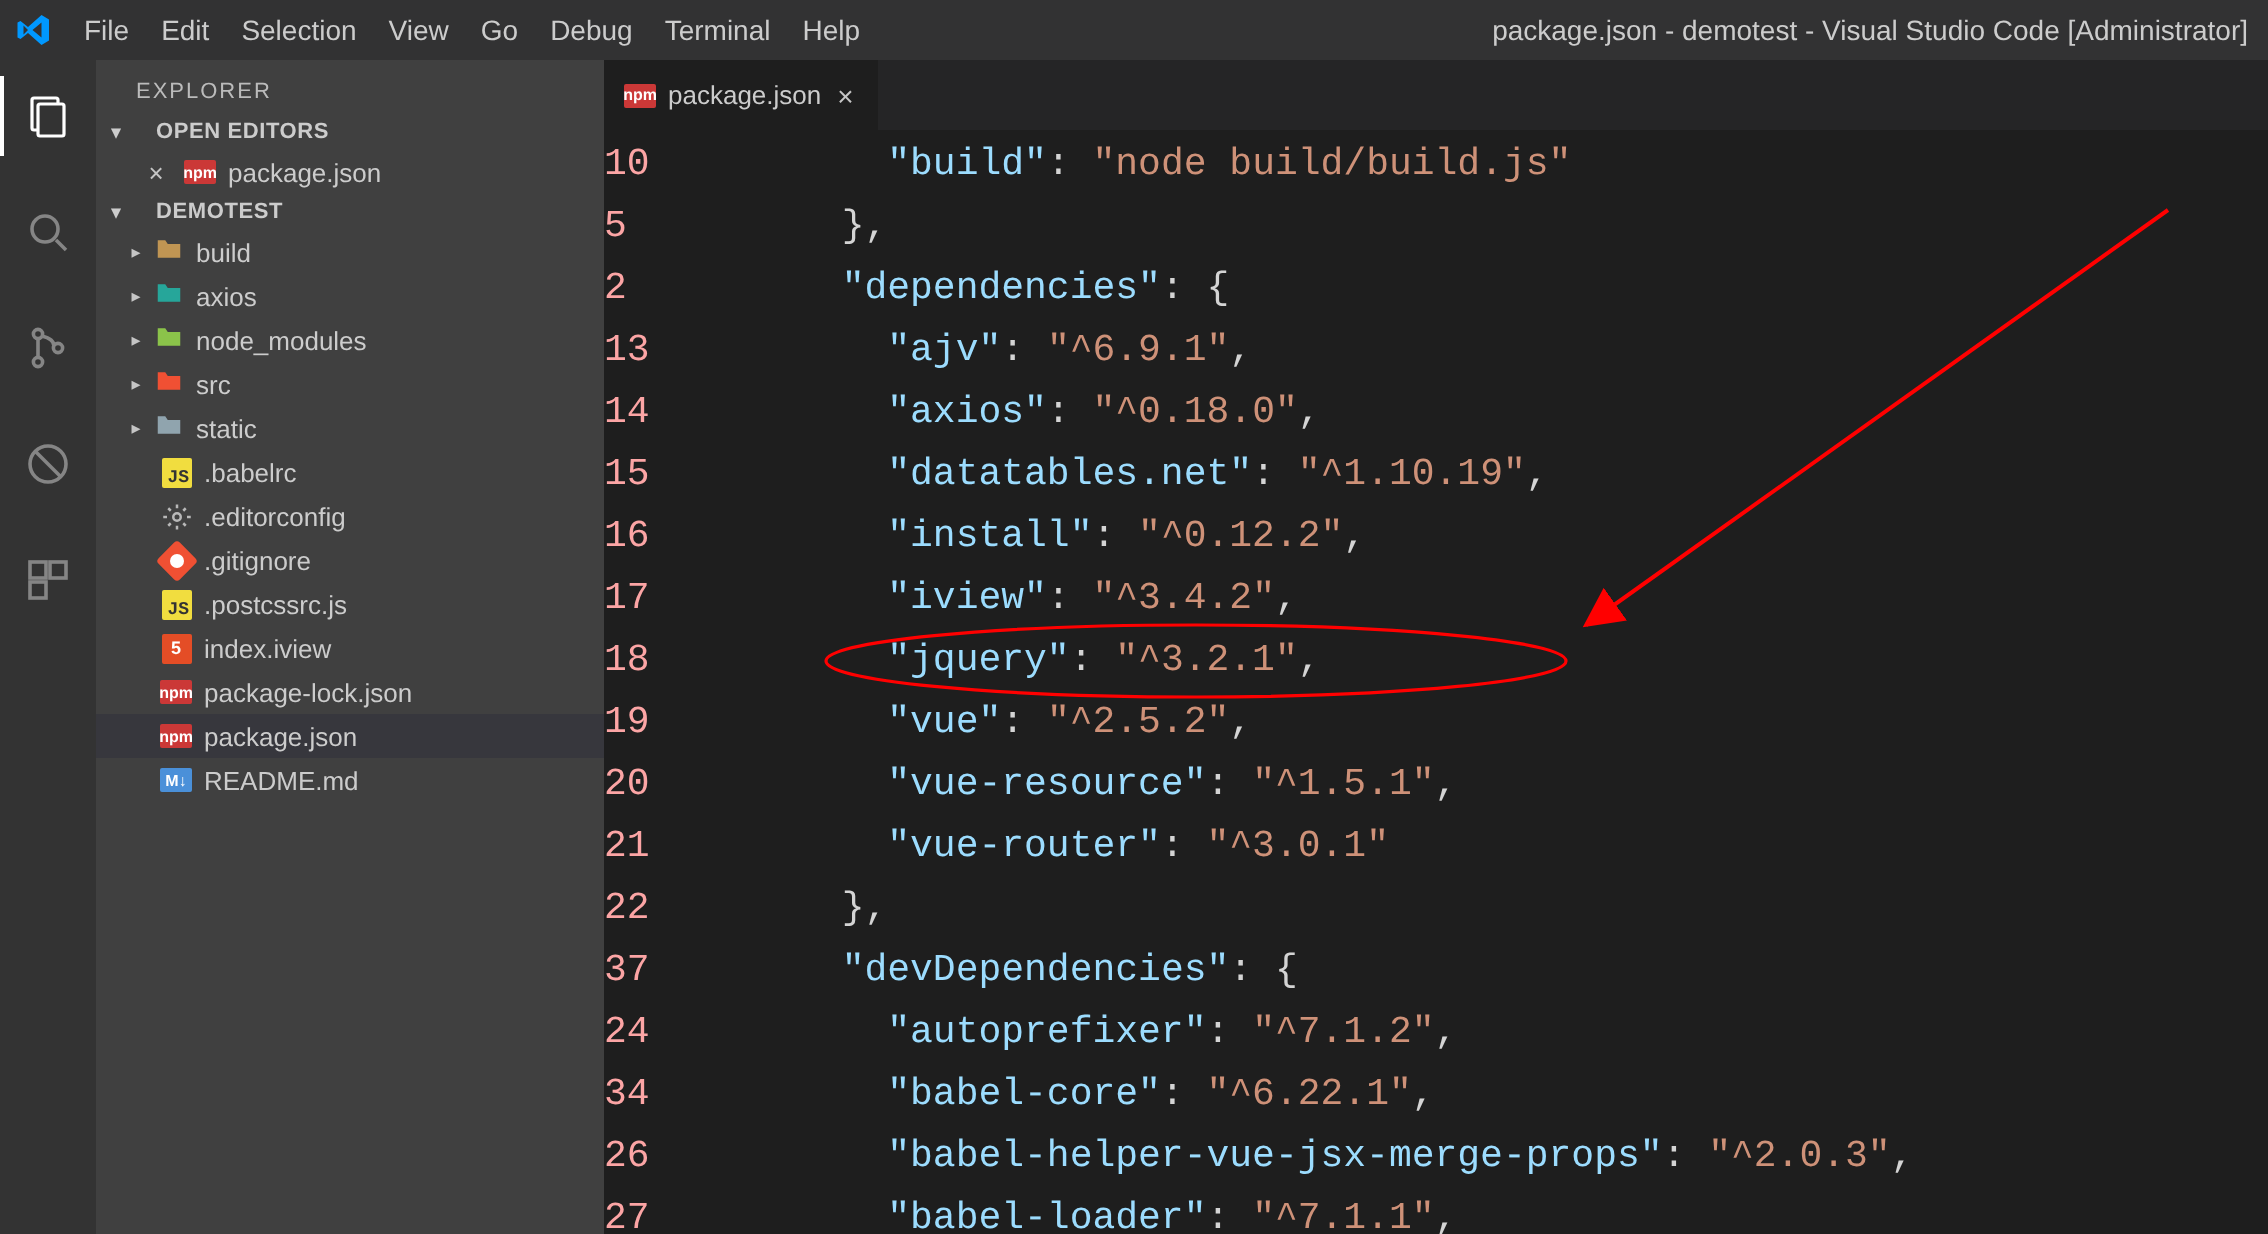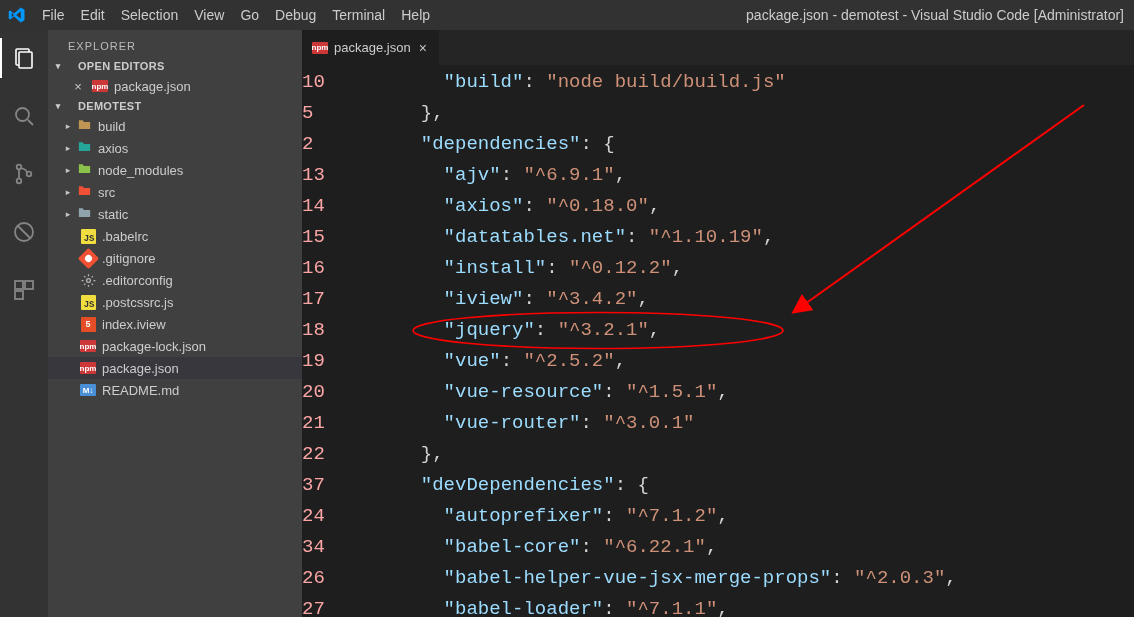--- a/index.html
+++ b/index.html
@@ -197,34 +197,34 @@
             <span class="indent" style="width: 4px;"></span>
             <span class="ficon">
               <span class="fi-js">JS</span>
             </span>
             <span class="label">.babelrc</span>
           </div>
           <div class="row">
             <span class="tw"></span>
             <span class="indent" style="width: 4px;"></span>
             <span class="ficon">
-              <span class="fi-git"></span>
-            </span>
-            <span class="label">.gitignore</span>
-          </div>
-          <div class="row">
-            <span class="tw"></span>
-            <span class="indent" style="width: 4px;"></span>
-            <span class="ficon">
               <span class="fi-cfg"><svg viewBox="0 0 24 24" fill="none" stroke="currentColor" stroke-width="2">
                   <circle cx="12" cy="12" r="3"></circle>
                   <path d="M12 2v3M12 19v3M4 12H1M23 12h-3M5 5l2 2M17 17l2 2M19 5l-2 2M7 17l-2 2"></path>
                 </svg></span>
             </span>
             <span class="label">.editorconfig</span>
+          </div>
+          <div class="row">
+            <span class="tw"></span>
+            <span class="indent" style="width: 4px;"></span>
+            <span class="ficon">
+              <span class="fi-git"></span>
+            </span>
+            <span class="label">.gitignore</span>
           </div>
           <div class="row">
             <span class="tw"></span>
             <span class="indent" style="width: 4px;"></span>
             <span class="ficon">
               <span class="fi-js">JS</span>
             </span>
             <span class="label">.postcssrc.js</span>
           </div>
           <div class="row">

